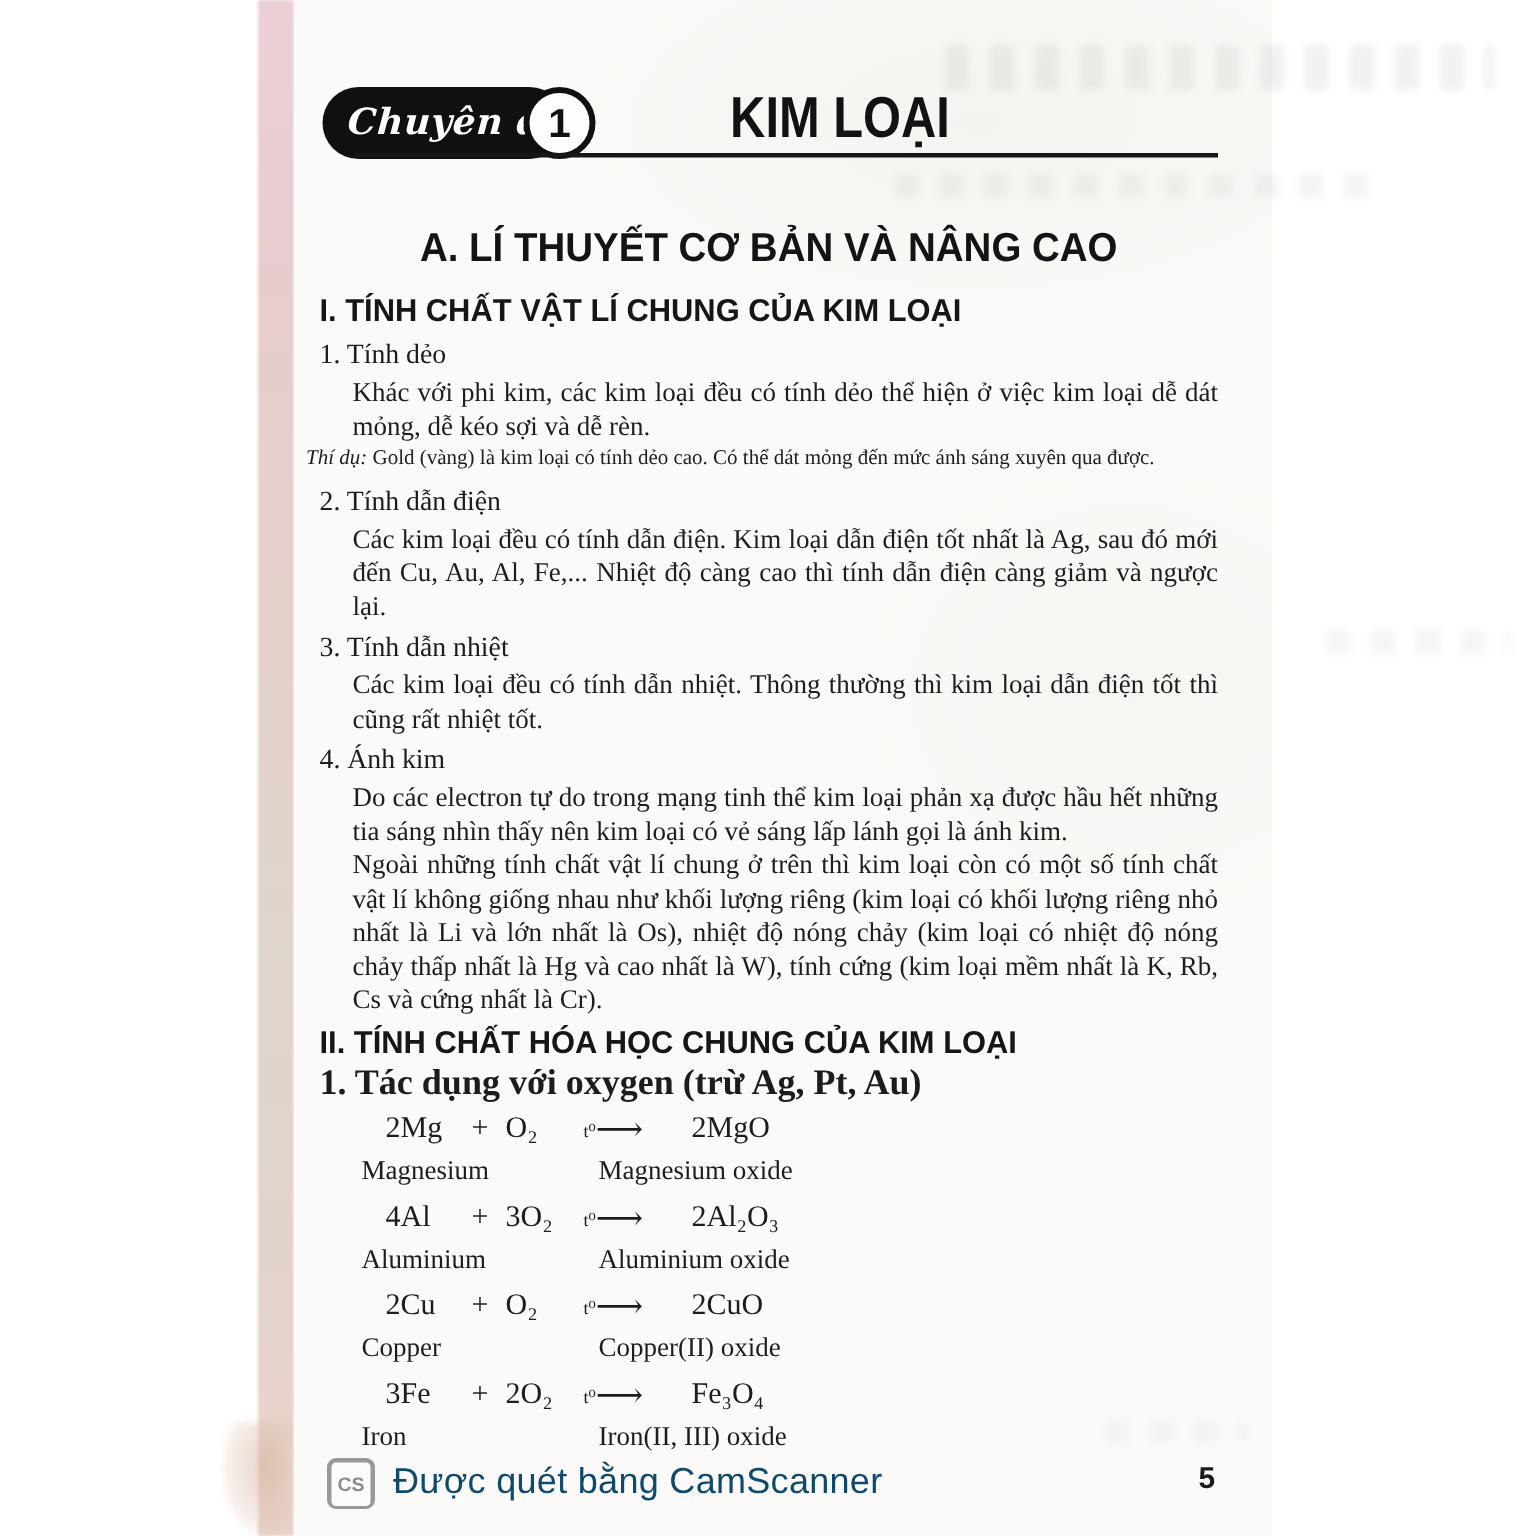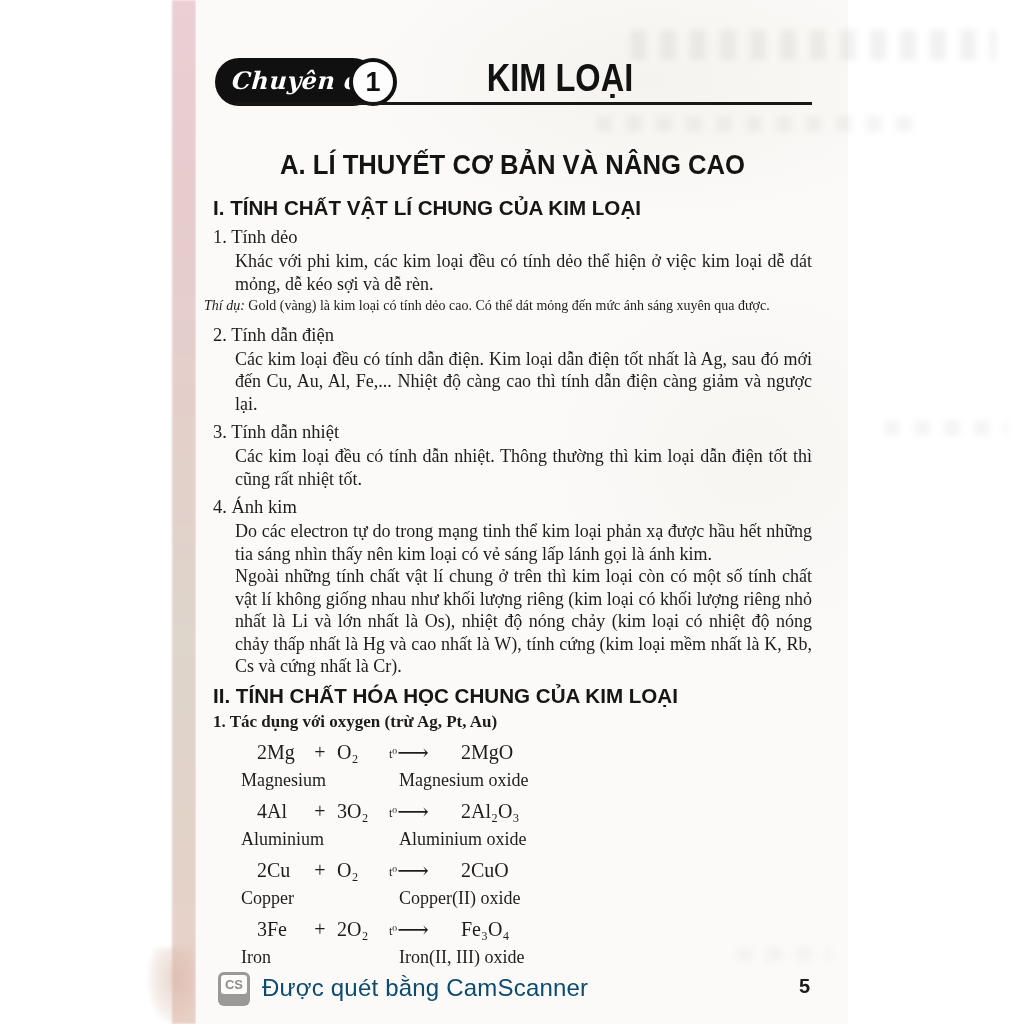--- a/index.html
+++ b/index.html
@@ -75,41 +75,41 @@
     font-size:21px; line-height:24px; color:#161616;
     transform:scaleX(.98); transform-origin:left center;
   }
   .sec-1 { margin-top:15px; }
   .sec-2 { margin-top:6px; }
 
   .item-h { font-size:18.5px; line-height:21px; font-weight:normal; margin-top:7px; margin-bottom:2px; }
   .body-p { font-size:18px; line-height:22.5px; text-align:justify; margin-left:22px; color:#1d1d1d; }
   .example-p { font-size:14px; line-height:22.5px; text-align:justify; margin-left:22px; text-indent:-31px; }
   .ex-label { font-style:italic; }
-  .sub-h { font-size:17px; line-height:22px; font-weight:bold; margin-top:3px; margin-bottom:5px; }
+  .sub-h { font-size:24px; line-height:22px; font-weight:bold; margin-top:3px; margin-bottom:5px; }
 
   
   .equation { margin-left:44px; margin-bottom:4px; }
   .eq-row { display:flex; align-items:center; height:30px; font-size:20px; }
   .eq-reactant { width:46px; }
   .eq-plus { width:34px; text-align:center; }
   .eq-oxidizer { width:52px; }
   .rxn-arrow { display:inline-flex; flex-direction:row; align-items:center; width:62px; margin-right:10px; }
   .rxn-cond { font-size:12px; line-height:9px; transform:translateY(2px); }
   .rxn-shaft { font-size:22px; line-height:15px; }
   .eq-names { display:flex; font-size:18px; line-height:25px; margin-left:-16px; }
   .eq-name1 { width:158px; }
 
   
   .footer-logo {
     position:absolute; left:218px; top:972px; width:32px; height:34px;
     background:#9b9998; border-radius:6px;
   }
   .footer-logo-inner {
-    position:absolute; left:3px; top:3px; width:26px; height:19px;
+    position:absolute; left:3px; top:3px; width:26px; height:29px;
     background:#fcfbfa; border-radius:3px;
     display:flex; align-items:center; justify-content:center;
     font-family:"Liberation Sans",sans-serif; font-weight:bold; font-size:13px; color:#8f8d8c;
   }
   .footer-text {
     position:absolute; left:262px; top:974px;
     font-family:"Liberation Sans",sans-serif; font-size:24px; color:#0c4a6e; letter-spacing:.2px;
   }
   .page-num {
     position:absolute; left:799px; top:975px;

